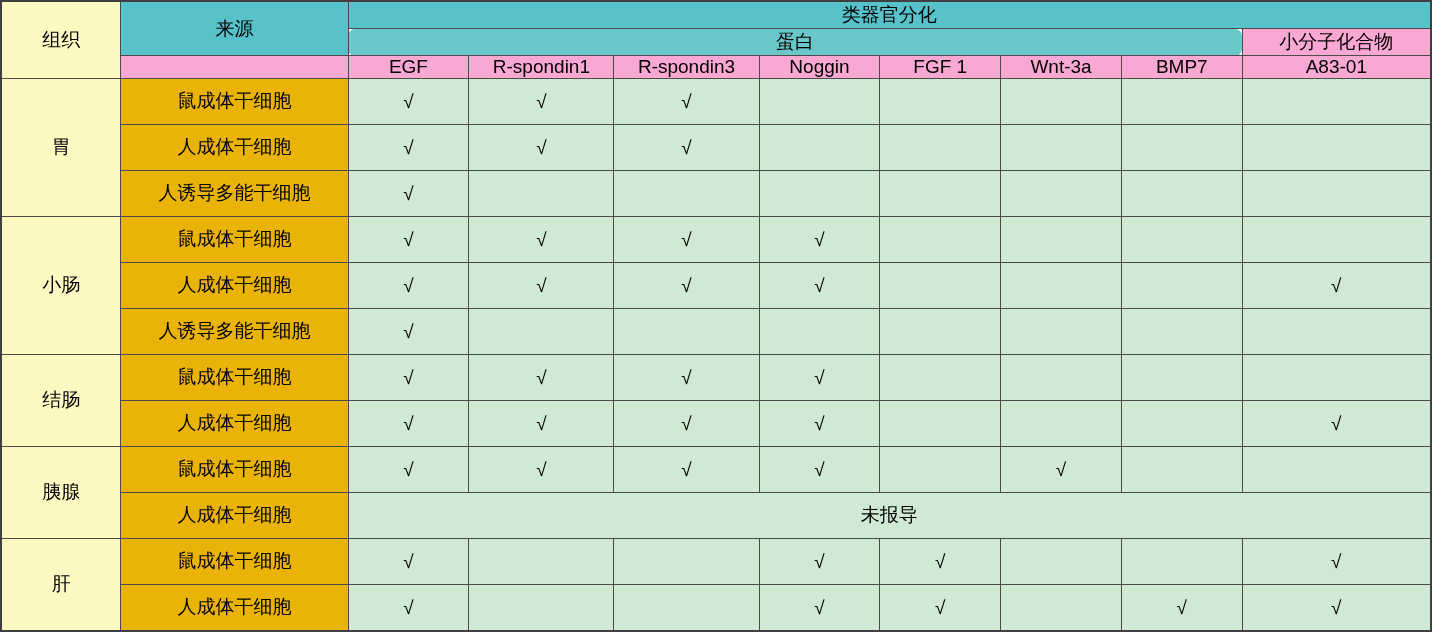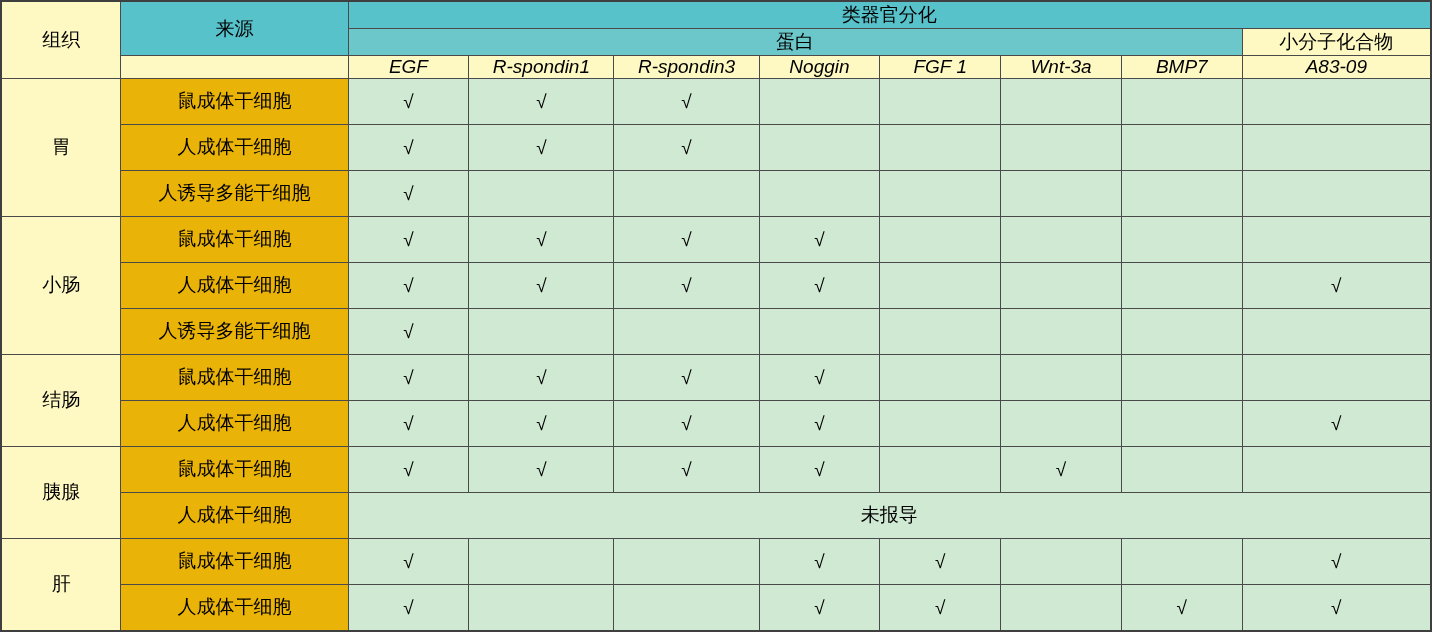--- a/index.html
+++ b/index.html
@@ -26,36 +26,35 @@
     text-align: center;
     vertical-align: middle;
     font-weight: normal;
     font-size: 19px;
     color: #000000;
     padding: 0;
   }
   
   .c-green   { background: #fef9c3; }
   .c-teal    { background: #58c2cb; }
-  .c-teal3   { background: #6bc7c9; }
-  .c-grey    { background: #fef9c3; margin-top: 44px; }
+  .c-teal3   { background: #6bc7c9; border-radius: 7px; }
+  .c-grey    { background: #f9a8d4; margin-top: 44px; }
   .c-src     { background: #eab308; }
   .c-cell    { background: #cfe9d2; }
 
   .hdr-big {
     font-weight: bold;
     font-size: 23px;
   }
   .hdr-mid {
     font-weight: bold;
     font-size: 21px;
   }
   .hdr-sub {
     font-size: 19px;
-    font-style: italic;
   }
   .tissue-label {
     font-weight: bold;
     font-size: 21px;
   }
   .source-label {
     font-size: 19px;
     text-align: center;
   }
   .check {
@@ -100,21 +99,21 @@
     </tr>
     <tr>
       <th class="c-grey hdr-sub"></th>
       <th class="c-grey hdr-sub">EGF</th>
       <th class="c-grey hdr-sub">R-spondin1</th>
       <th class="c-grey hdr-sub">R-spondin3</th>
       <th class="c-grey hdr-sub">Noggin</th>
       <th class="c-grey hdr-sub">FGF 1</th>
       <th class="c-grey hdr-sub">Wnt-3a</th>
       <th class="c-grey hdr-sub">BMP7</th>
-      <th class="c-grey hdr-sub">A83-09</th>
+      <th class="c-grey hdr-sub">A83-01</th>
     </tr>
   </thead>
   <tbody id="table-body">
       <tr>
         <td class="c-green tissue-label" rowspan="3">胃</td>
         <td class="c-src source-label">鼠成体干细胞</td>
         <td class="c-cell check">√</td>
         <td class="c-cell check">√</td>
         <td class="c-cell check">√</td>
         <td class="c-cell check"></td>

